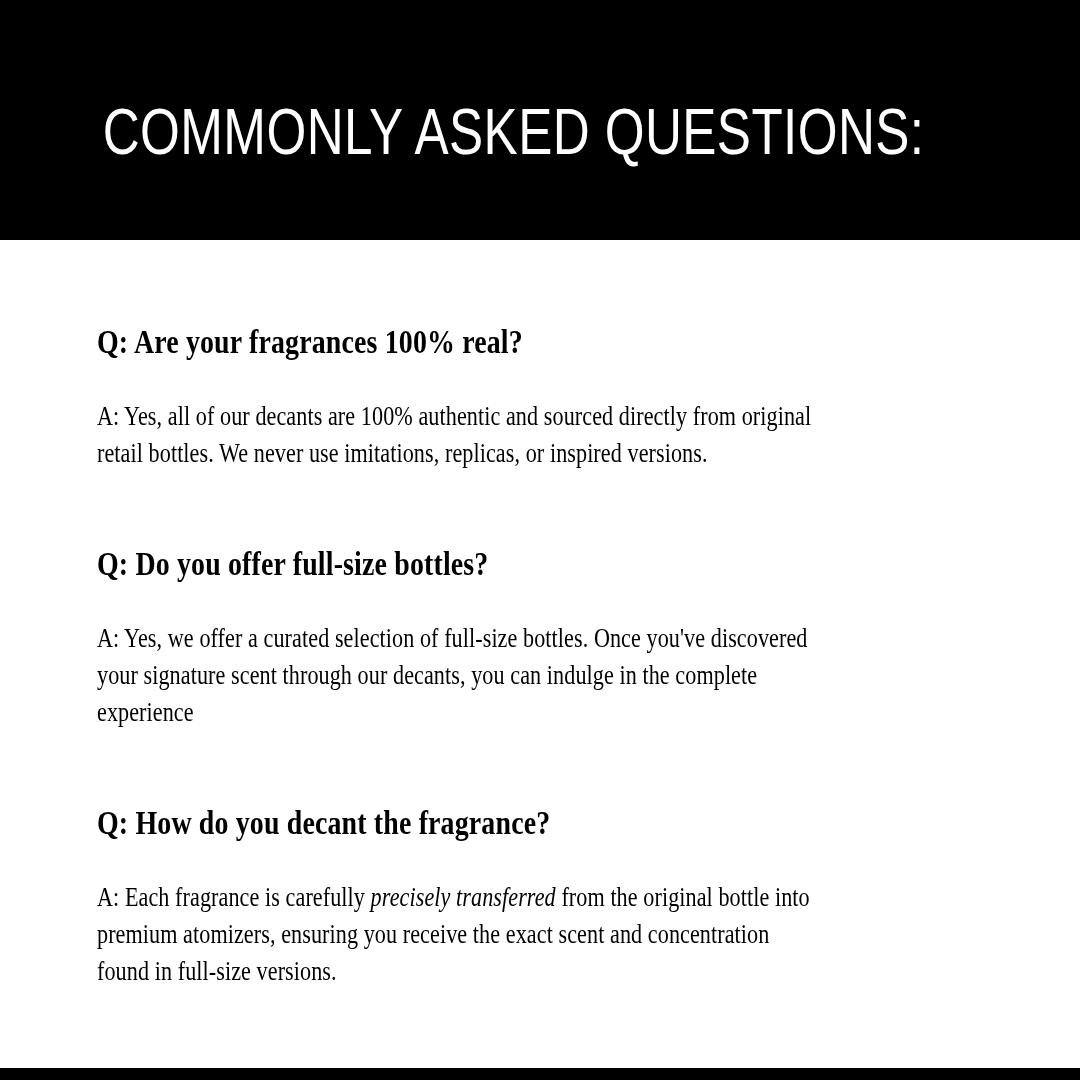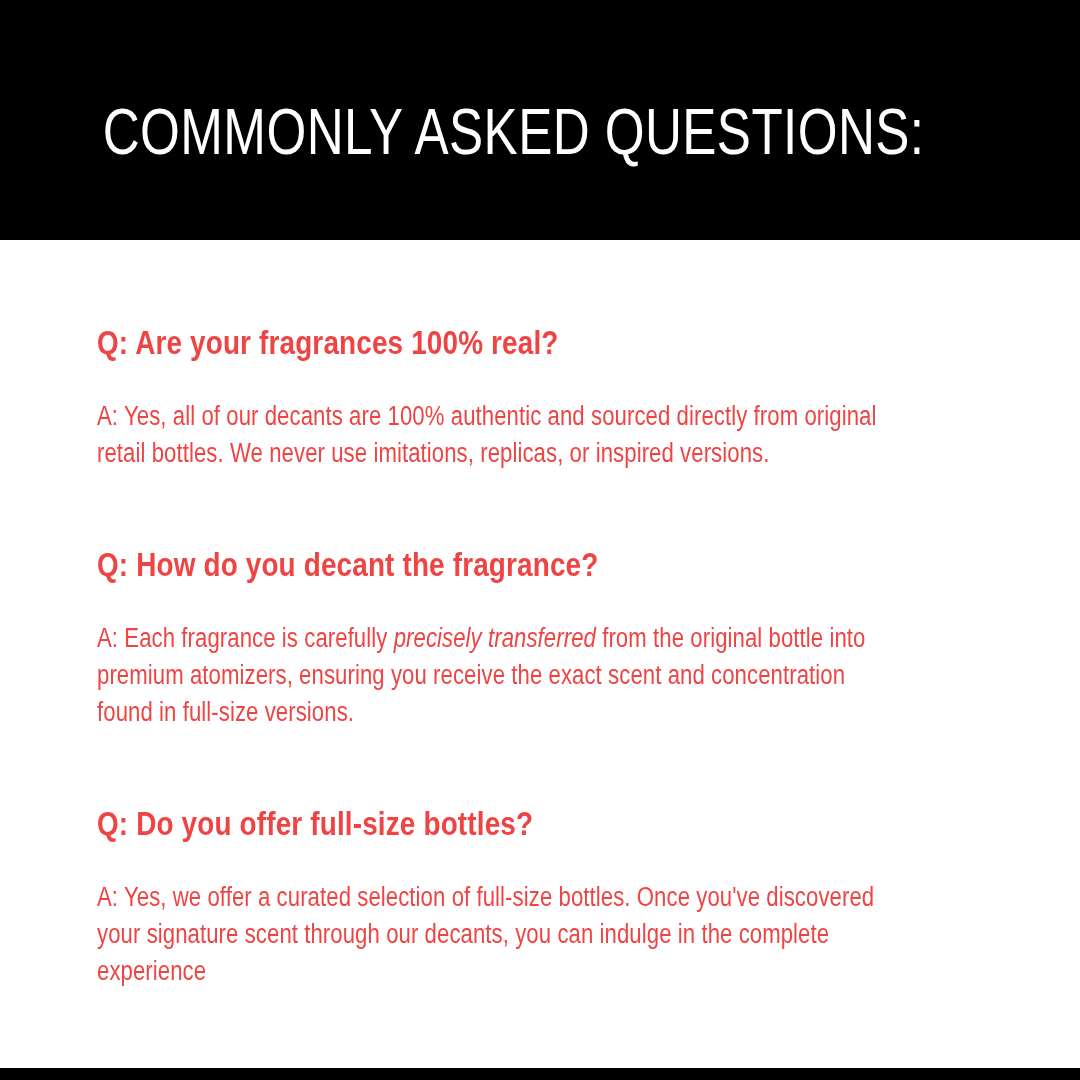--- a/index.html
+++ b/index.html
@@ -26,21 +26,22 @@
     font-weight: 400;
     white-space: nowrap;
     display: inline-block;
     transform: scaleX(0.80);
     transform-origin: 50% 50%;
     margin-top: 24px;
     letter-spacing: 0.5px;
   }
   .content {
     padding: 82px 8px 0 97px;
-    color: #ef4444;
+    color: #000000;
+    font-family: Liberation Serif, serif;
   }
   .qa-item + .qa-item { margin-top: 72px; }
   .qa-question {
     font-size: 34px;
     font-weight: 700;
     line-height: 40px;
     width: 1200px;
     white-space: nowrap;
     transform: scaleX(0.82);
     transform-origin: 0 50%;
@@ -78,30 +79,30 @@
 
   <div class="content">
 
     <div class="qa-item">
       <div class="qa-question">Q: Are your fragrances 100% real?</div>
       <div class="qa-answer">A: Yes, all of our decants are 100% authentic and sourced directly from original
 retail bottles. We never use imitations, replicas, or inspired versions.</div>
     </div>
 
     <div class="qa-item">
+      <div class="qa-question">Q: Do you offer full-size bottles?</div>
+      <div class="qa-answer">A: Yes, we offer a curated selection of full-size bottles. Once you've discovered
+your signature scent through our decants, you can indulge in the complete
+experience</div>
+    </div>
+
+    <div class="qa-item">
       <div class="qa-question">Q: How do you decant the fragrance?</div>
       <div class="qa-answer"><span>A: Each fragrance is carefully </span><em>precisely transferred</em><span> from the original bottle into
 premium atomizers, ensuring you receive the exact scent and concentration
 found in full-size versions.</span></div>
-    </div>
-
-    <div class="qa-item">
-      <div class="qa-question">Q: Do you offer full-size bottles?</div>
-      <div class="qa-answer">A: Yes, we offer a curated selection of full-size bottles. Once you've discovered
-your signature scent through our decants, you can indulge in the complete
-experience</div>
     </div>
 
   </div>
 
   <div class="footer-bar"></div>
 
 </div>
 
 </body></html>

